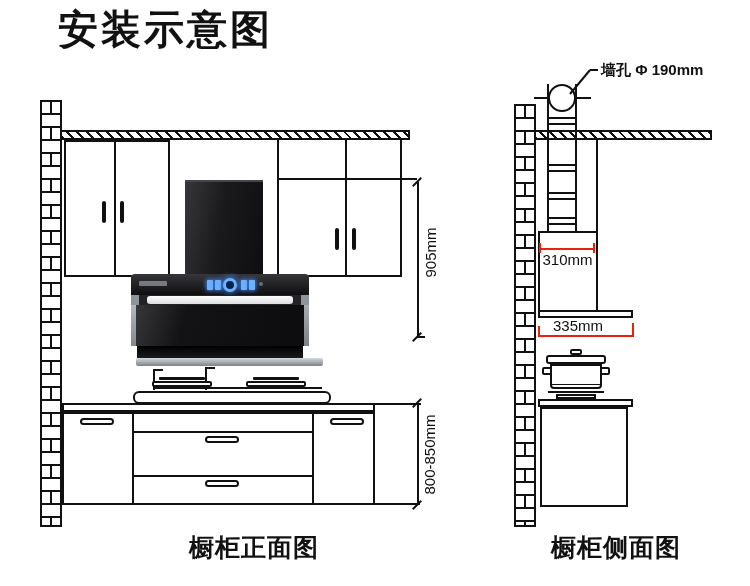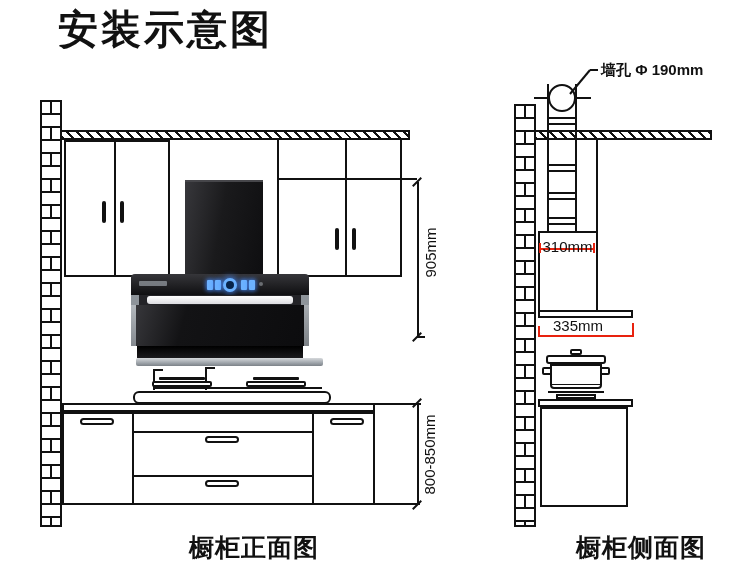--- a/index.html
+++ b/index.html
@@ -159,36 +159,36 @@
     <div class="hl" style="left:549px;top:217px;width:26px;"></div>
     <div class="hl" style="left:549px;top:223px;width:26px;"></div>
 
     <div class="vl" style="left:596px;top:140px;height:170px;"></div>
     <div class="hl" style="left:538px;top:231px;width:60px;"></div>
     <div class="vl" style="left:538px;top:231px;height:79px;"></div>
 
     <div class="hl red" style="left:539px;top:248px;width:56px;"></div>
     <div class="vl red" style="left:539px;top:243px;height:10px;"></div>
     <div class="vl red" style="left:593px;top:243px;height:10px;"></div>
-    <div class="dimtxt" style="left:539px;top:238px;width:57px;">310mm</div>
+    <div class="dimtxt" style="left:539px;top:251px;width:57px;">310mm</div>
 
     <div class="box" style="left:538px;top:310px;width:95px;height:8px;"></div>
     <div class="hl red" style="left:538px;top:335px;width:96px;"></div>
     <div class="vl red" style="left:538px;top:326px;height:11px;"></div>
     <div class="vl red" style="left:632px;top:323px;height:14px;"></div>
     <div class="dimtxt" style="left:530px;top:317px;width:96px;">335mm</div>
 
     <div class="box" style="left:570px;top:349px;width:12px;height:6px;border-radius:2px;"></div>
     <div class="box" style="left:542px;top:367px;width:10px;height:8px;border-radius:2px;"></div>
     <div class="box" style="left:600px;top:367px;width:10px;height:8px;border-radius:2px;"></div>
     <div class="box" style="left:546px;top:355px;width:60px;height:9px;border-radius:3px;"></div>
     <div class="box" style="left:550px;top:364px;width:52px;height:25px;border-radius:0 0 4px 4px;"></div>
     <div class="abs" style="left:552px;top:384px;width:48px;height:1px;background:#111;"></div>
     <div class="hl" style="left:548px;top:391px;width:56px;"></div>
     <div class="box" style="left:556px;top:394px;width:40px;height:5px;"></div>
 
     <div class="box" style="left:538px;top:399px;width:95px;height:8px;"></div>
     <div class="box" style="left:540px;top:407px;width:88px;height:100px;"></div>
 
-    <div class="caption" style="left:526px;top:531px;text-align:right;">橱柜侧面图</div>
+    <div class="caption" style="left:526px;top:531px;">橱柜侧面图</div>
   </div>
 
 </div>
 
 </body></html>

